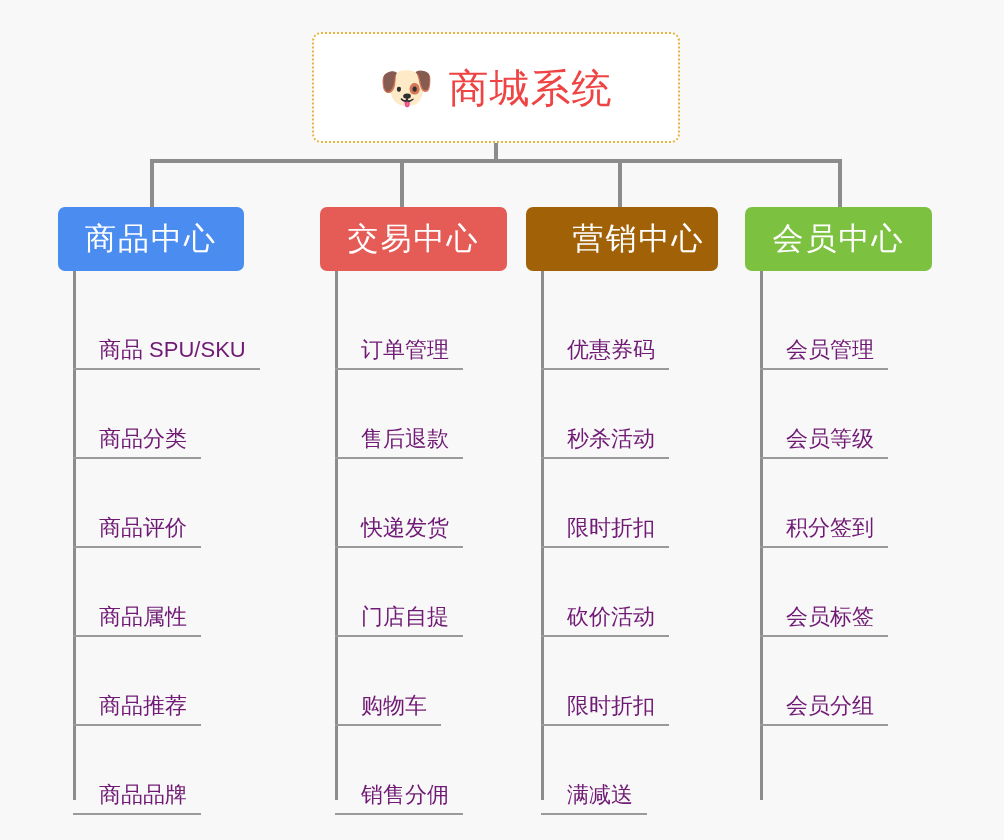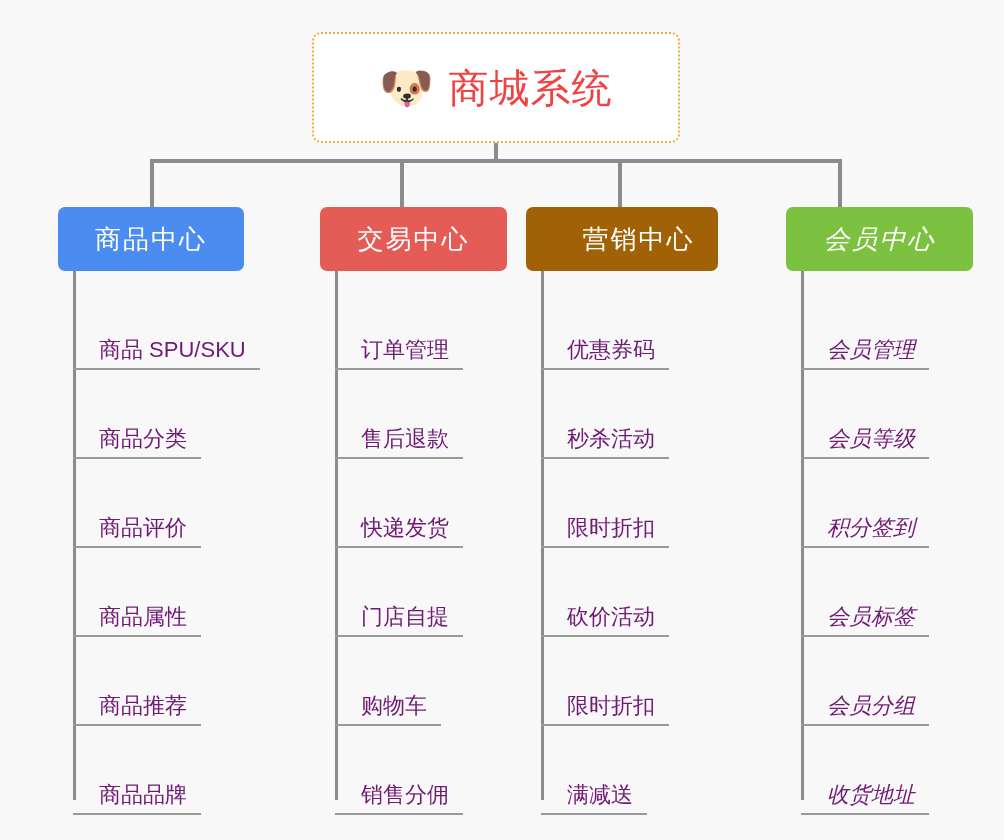--- a/index.html
+++ b/index.html
@@ -78,30 +78,30 @@
   .conn-drop.d4 { left: 838px; }
 
   
   .branch {
     position: absolute;
     top: 207px;
   }
   .branch.b1 { left: 58px; }
   .branch.b2 { left: 320px; }
   .branch.b3 { left: 526px; }
-  .branch.b4 { left: 786px; font-style: italic; }
+  .branch.b4 { left: 745px; }
 
   .branch-header {
     height: 64px;
     border-radius: 7px;
     display: flex;
     align-items: center;
     justify-content: center;
     color: #ffffff;
-    font-size: 26px;
+    font-size: 31px;
     letter-spacing: 2px;
     white-space: nowrap;
   }
   .branch.b1 .branch-header { width: 186px; background: #4a8cf0; }
   .branch.b2 .branch-header { width: 187px; background: #e55b55; }
   .branch.b3 .branch-header { width: 192px; background: #a16207; padding-left: 33px; }
   .branch.b4 .branch-header { width: 187px; background: #7cc13f; }
 
   
   .branch-trunk {
@@ -240,19 +240,16 @@
         </li>
       <li class="leaf-item">
           <span class="leaf-label">积分签到</span>
         </li>
       <li class="leaf-item">
           <span class="leaf-label">会员标签</span>
         </li>
       <li class="leaf-item">
           <span class="leaf-label">会员分组</span>
         </li>
-      <li class="leaf-item">
-          <span class="leaf-label">收货地址</span>
-        </li>
     </ul>
   </div>
 
 </div>
 
 </body></html>

